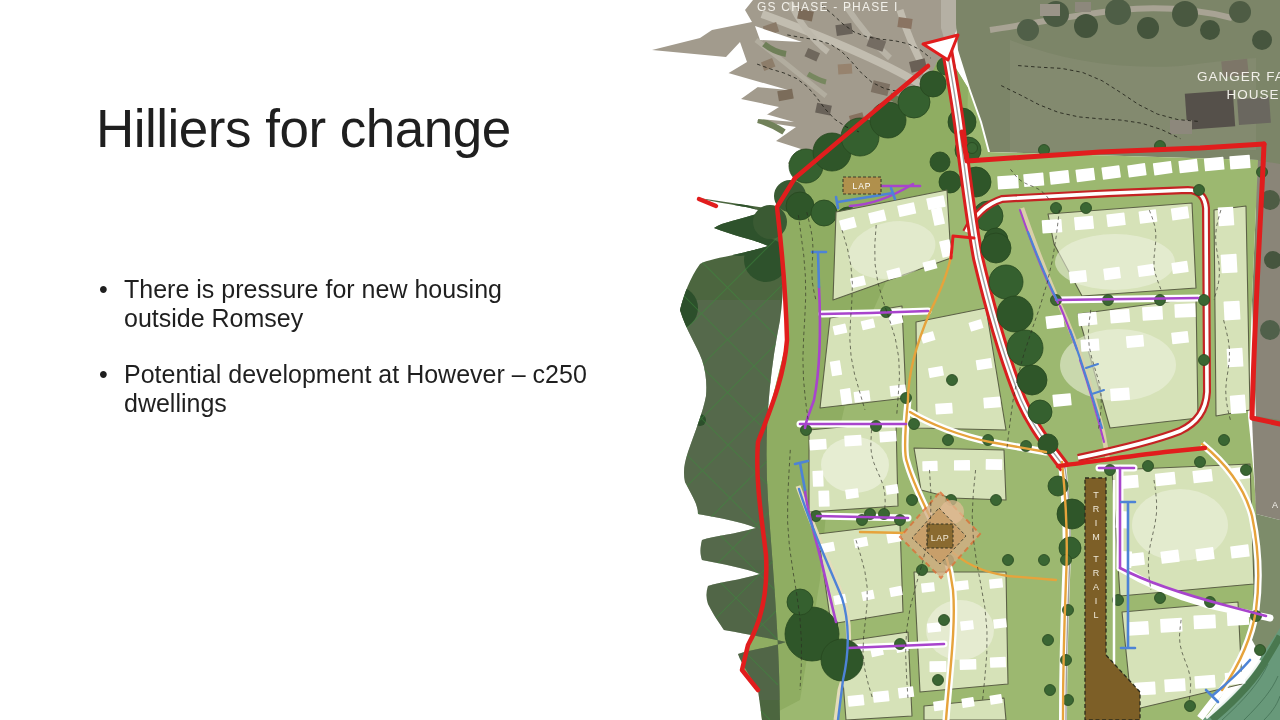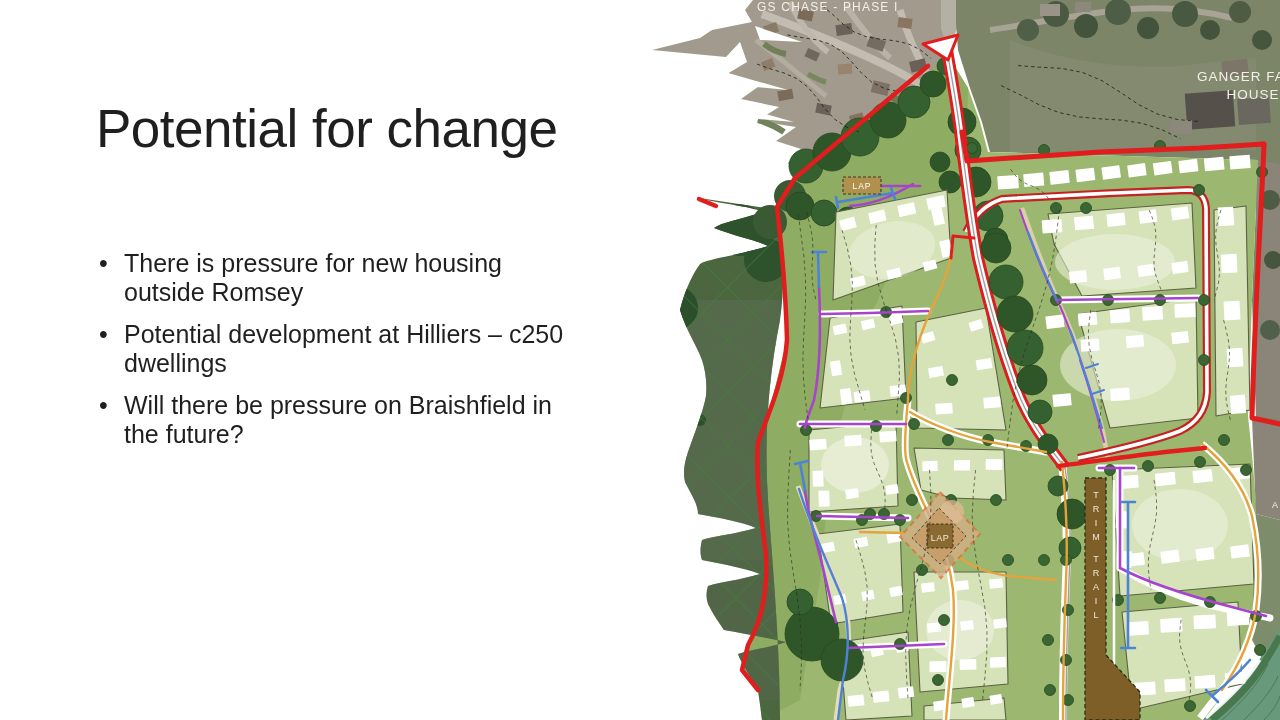--- a/index.html
+++ b/index.html
@@ -1,31 +1,30 @@
 <!DOCTYPE html>
 <html><head><meta charset="utf-8">
 <style>
 html,body{margin:0;padding:0;width:1280px;height:720px;overflow:hidden;background:#ffffff;
 font-family:"Liberation Sans",sans-serif;}
 .slide{position:relative;width:1280px;height:720px;background:#ffffff;}
 .title{position:absolute;left:96px;top:97.5px;font-size:53px;letter-spacing:-0.5px;color:#1f1f1f;}
 .bullets{position:absolute;left:99px;top:249px;width:500px;color:#1f1f1f;font-size:25px;line-height:29.4px;}
-.bullets .it{position:relative;padding-left:25px;margin-bottom:12px;}
+.bullets .it{position:relative;padding-left:25px;margin-bottom:12px;margin-top:26px;}
 .bullets .it:before{content:"\2022";position:absolute;left:0;top:0;font-size:25px;}
 .mapwrap{position:absolute;left:560px;top:0;width:720px;height:720px;}
 </style></head>
 <body>
 <div class="slide">
 
-<div class="title">Potential for change</div>
+<div class="title">Hilliers for change</div>
 
 <div class="bullets">
 <div class="it">There is pressure for new housing outside&nbsp;Romsey</div>
-<div class="it">Potential development at Hilliers – c250 dwellings</div>
-<div class="it">Will there be pressure on Braishfield in the&nbsp;future?</div>
+<div class="it">Potential development at However – c250 dwellings</div>
 </div>
 
 <div class="mapwrap">
 <svg width="720" height="720" viewBox="560 0 720 720">
 
 <g>
           <path d="M753,0 L745,10 752,22 712,30 700,38 652,50 726,57 740,42 747,62 722,77 762,84 741,99 779,107 757,121 796,127 776,141 801,149 788,163 797,176 822,158 852,140 884,121 912,102 930,86 942,68 946,48 943,24 941,0 Z" fill="#a29b8d"></path>
 <path d="M762,14 C800,28 840,44 870,58 C896,70 918,82 932,92" fill="none" stroke="#c2bdb0" stroke-width="8"></path>
 <path d="M790,2 C798,20 812,40 828,52" fill="none" stroke="#bdb8ab" stroke-width="6"></path>
 <path d="M846,6 C858,24 874,44 890,58" fill="none" stroke="#b8b3a6" stroke-width="6"></path>

